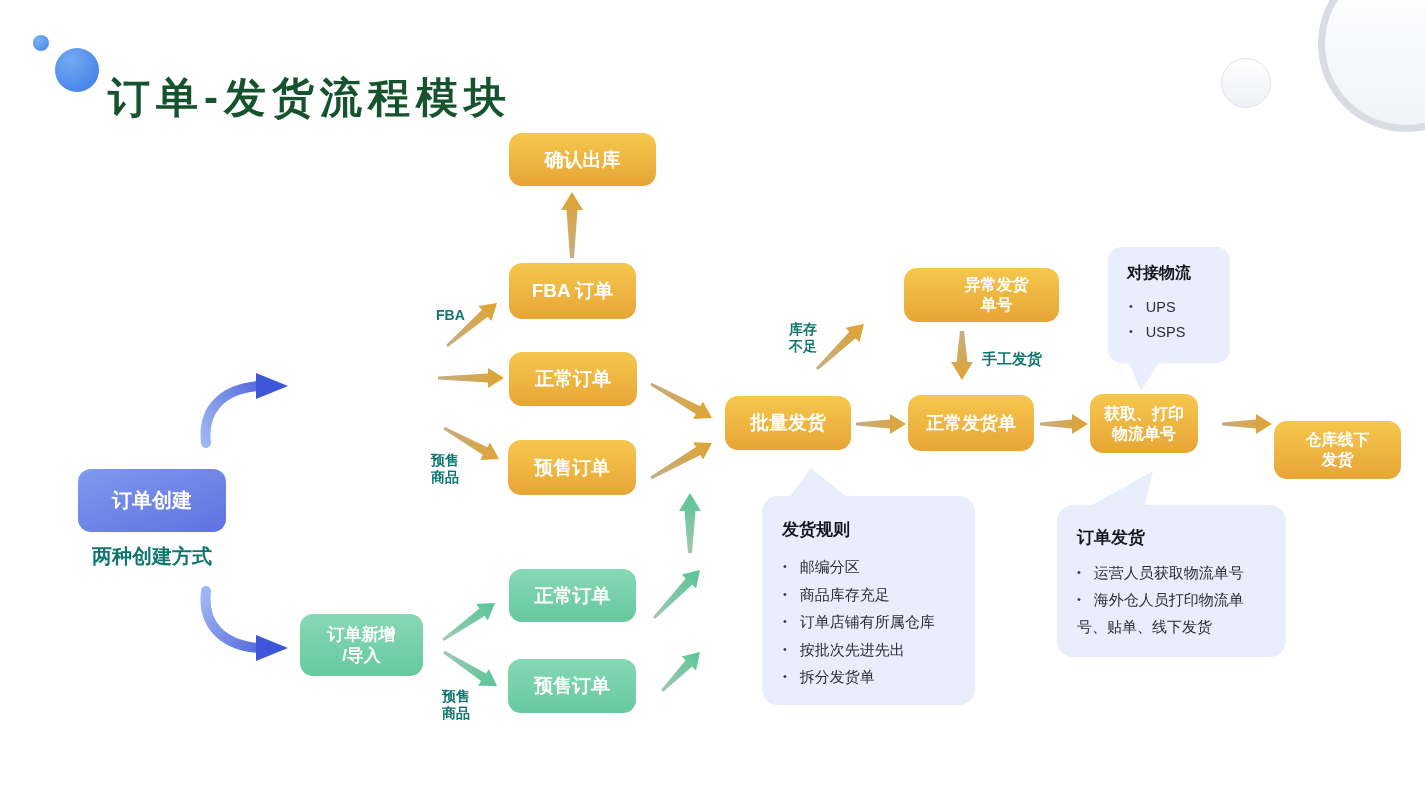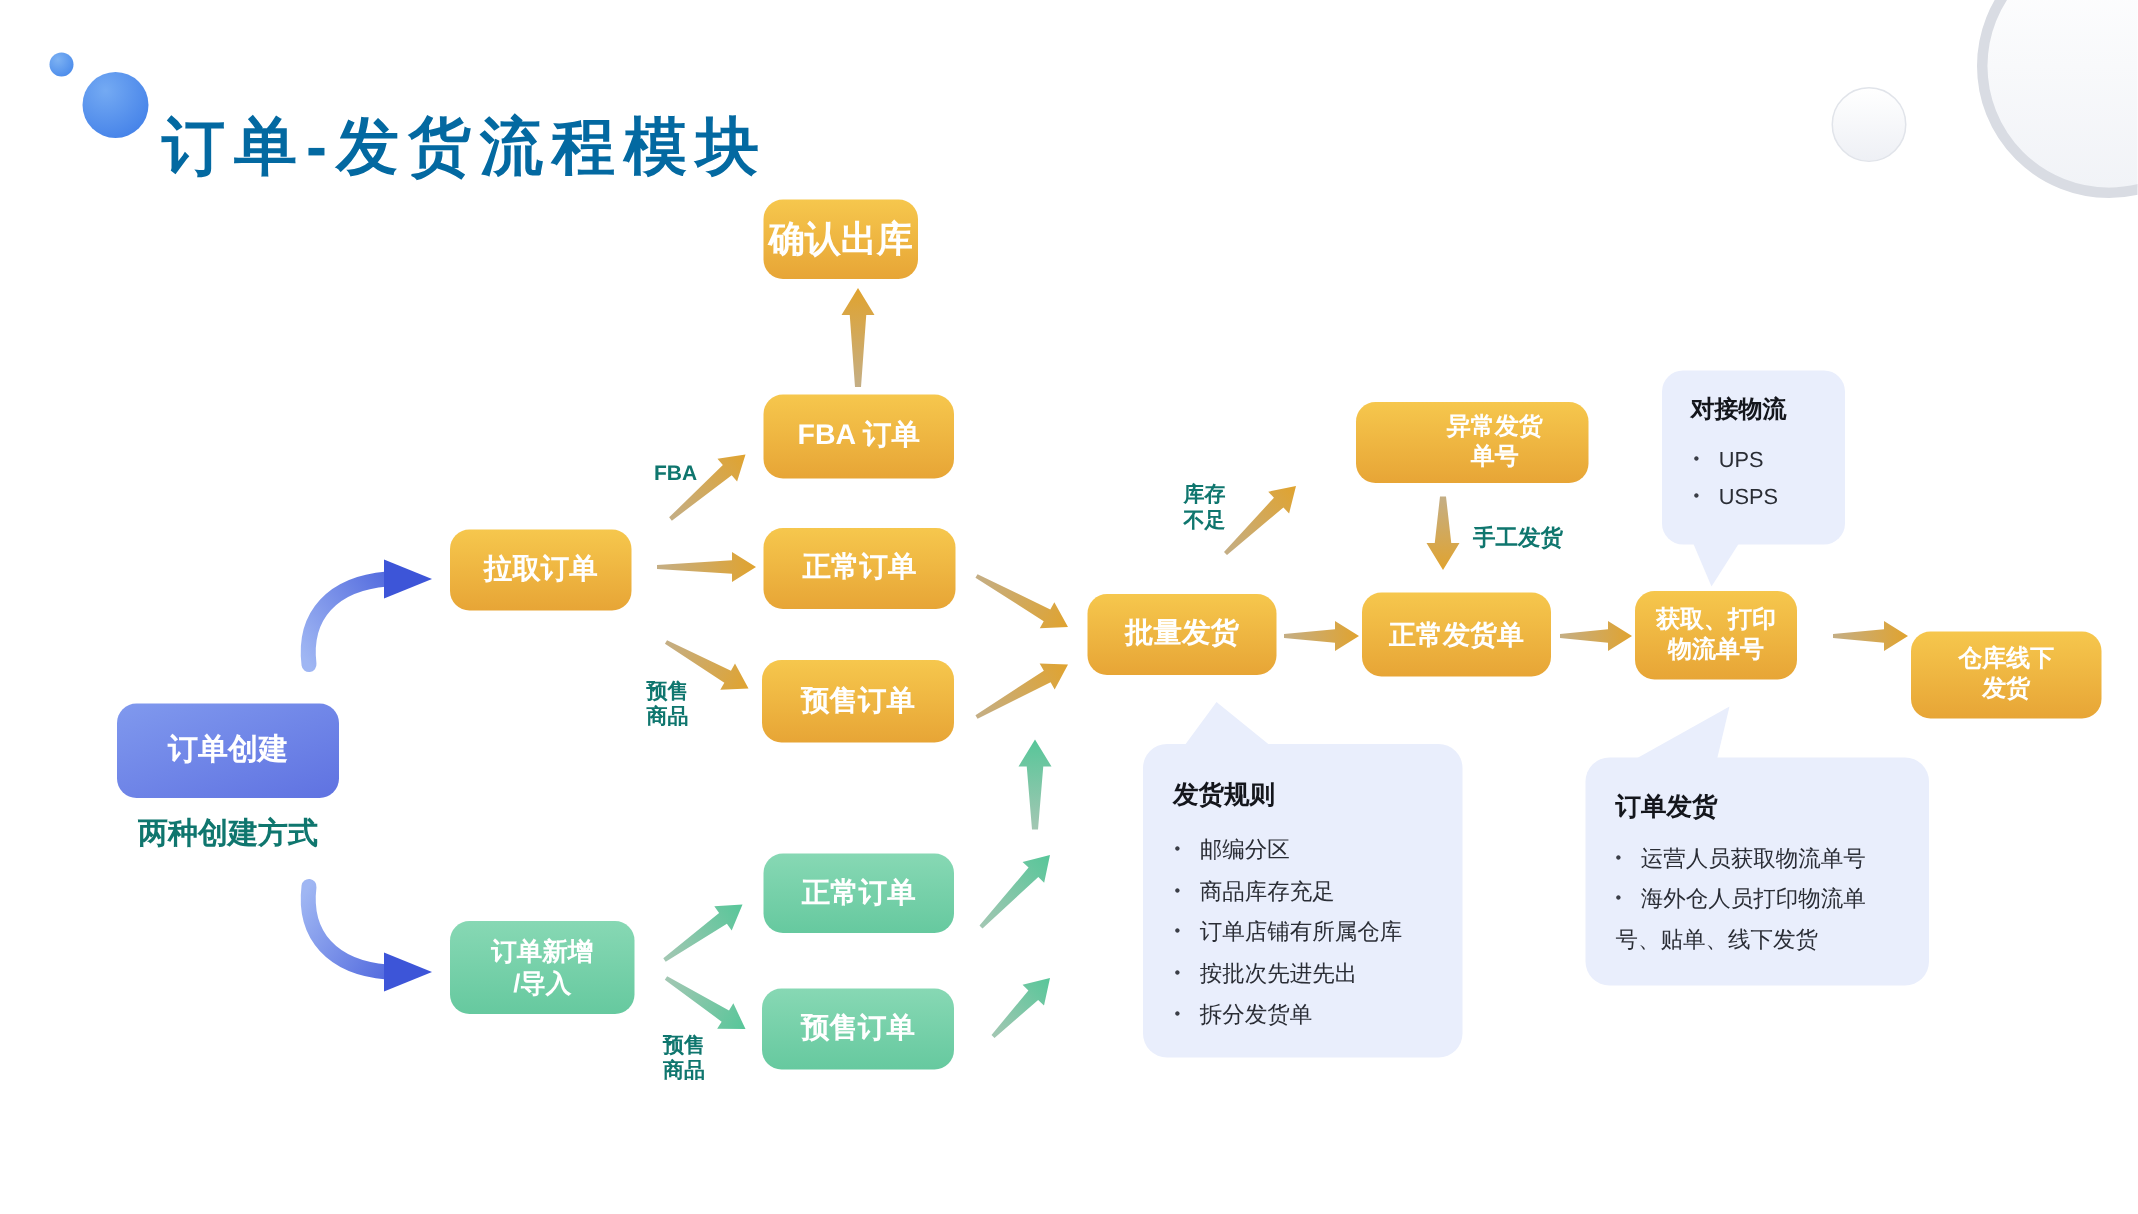--- a/index.html
+++ b/index.html
@@ -4,21 +4,21 @@
 <style>
   html,body{margin:0;padding:0;}
   body{
     width:1425px;height:809px;position:relative;overflow:hidden;background:#ffffff;
     font-family:"Liberation Sans","DejaVu Sans",sans-serif;
   }
   #stage{position:absolute;inset:0;width:1425px;height:809px;}
   #arrow-layer{position:absolute;left:0;top:0;z-index:1;}
   
   .page-title{
-    position:absolute;left:108px;top:42px;font-size:42px;font-weight:800;color:#0369a1;
+    position:absolute;left:108px;top:42px;font-size:42px;font-weight:800;color:#14532d;
     letter-spacing:6px;z-index:3;white-space:nowrap;
   }
   .dot-sm{position:absolute;left:33px;top:35px;width:16px;height:16px;border-radius:50%;
     background:radial-gradient(circle at 35% 30%,#7db2f3,#3f82e9);z-index:3;}
   .dot-lg{position:absolute;left:55px;top:48px;width:44px;height:44px;border-radius:50%;
     background:radial-gradient(circle at 35% 28%,#74aaf3,#3a79e6);z-index:3;}
   
   .circ-sm{position:absolute;left:1221px;top:58px;width:48px;height:48px;border-radius:50%;
     border:1px solid #e1e4ea;background:linear-gradient(180deg,#ffffff,#eef0f5);z-index:3;}
   .circ-lg{position:absolute;left:1318px;top:-44px;width:162px;height:162px;border-radius:50%;
@@ -152,24 +152,23 @@
       <polygon points="1222.0,425.4 1256.0,428.5 1256.0,434.0 1272.0,424.0 1256.0,414.0 1256.0,419.5 1222.0,422.6" fill="url(#ag15)"></polygon>
     </svg>
 
   <span class="dot-sm"></span>
   <span class="dot-lg"></span>
   <h1 class="page-title">订单-发货流程模块</h1>
   <span class="circ-sm"></span>
   <span class="circ-lg"></span>
 
   <div class="node blue" style="left:78px;top:469px;width:148px;height:63px;font-size:20px;">订单创建</div>
-  <div class="node yellow" style="left:300px;top:353px;width:121px;height:54px;font-size:19px;">拉取订单</div>
   <div class="node green" style="left:300px;top:614px;width:123px;height:62px;font-size:17px;">订单新增
 /导入</div>
-  <div class="node yellow" style="left:509px;top:133px;width:103px;height:53px;font-size:24px;">确认出库</div>
+  <div class="node yellow" style="left:509px;top:133px;width:147px;height:53px;font-size:19px;">确认出库</div>
   <div class="node yellow" style="left:509px;top:263px;width:127px;height:56px;font-size:19px;">FBA 订单</div>
   <div class="node yellow" style="left:509px;top:352px;width:128px;height:54px;font-size:19px;">正常订单</div>
   <div class="node yellow" style="left:508px;top:440px;width:128px;height:55px;font-size:19px;">预售订单</div>
   <div class="node green" style="left:509px;top:569px;width:127px;height:53px;font-size:19px;">正常订单</div>
   <div class="node green" style="left:508px;top:659px;width:128px;height:54px;font-size:19px;">预售订单</div>
   <div class="node yellow" style="left:725px;top:396px;width:126px;height:54px;font-size:19px;">批量发货</div>
   <div class="node yellow" style="left:904px;top:268px;width:125px;height:54px;font-size:16px;padding-left:30px;">异常发货
 单号</div>
   <div class="node yellow" style="left:908px;top:395px;width:126px;height:56px;font-size:18px;">正常发货单</div>
   <div class="node yellow" style="left:1090px;top:394px;width:108px;height:59px;font-size:16px;">获取、打印

